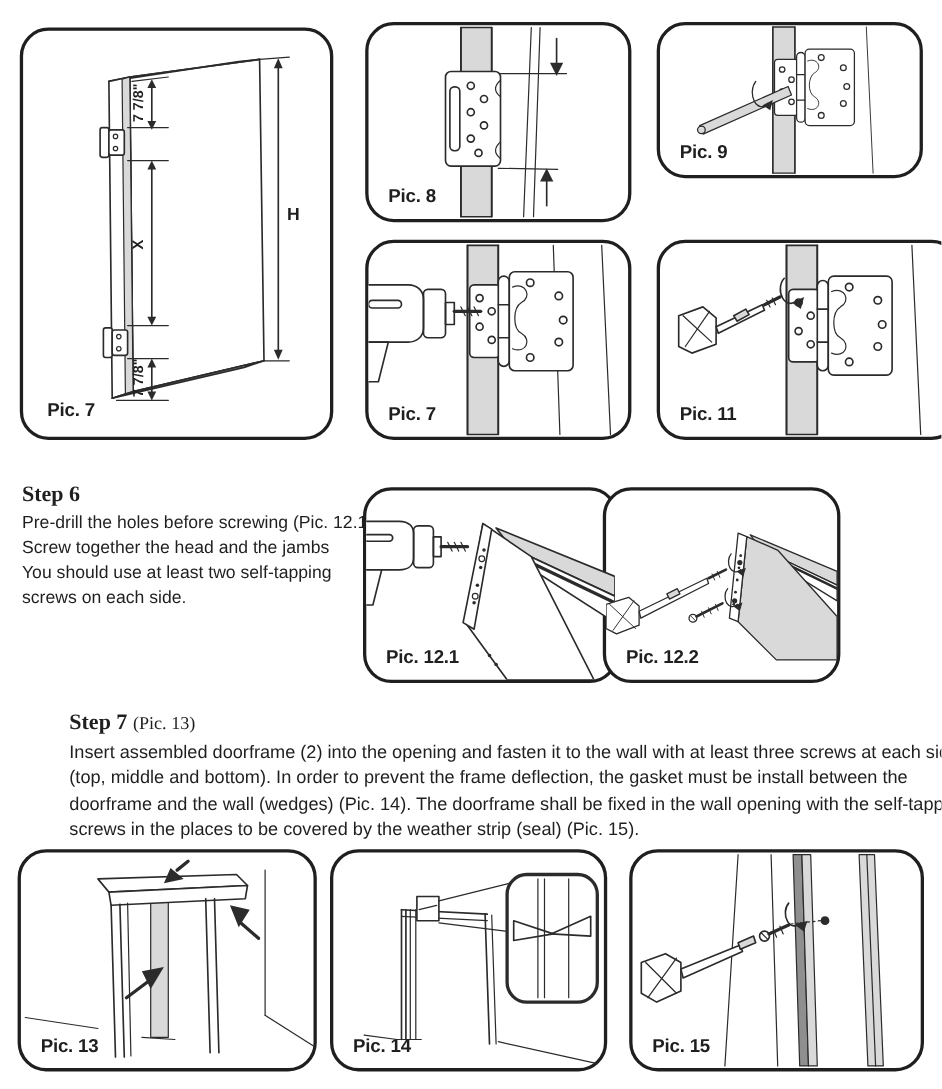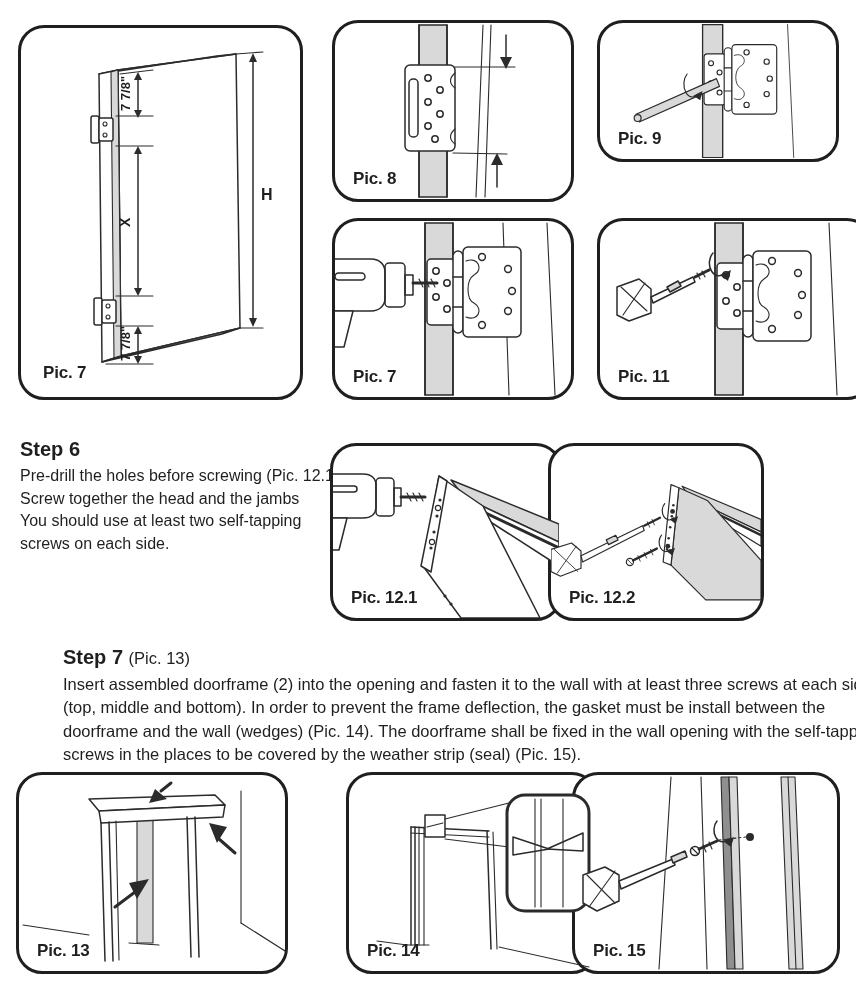--- a/index.html
+++ b/index.html
@@ -20,21 +20,21 @@
     stroke:#2b2b2b; stroke-width:1.5; fill:none; stroke-linecap:round; stroke-linejoin:round;
   }
   .art .f-w { fill:#fff; }
   .art .f-g { fill:#d9d9d9; }
   .art .f-dg { fill:#8f8f8f; }
   .art .f-k { fill:#2b2b2b; stroke:none; }
   .art .thin { stroke-width:1.1; }
   .art .thick { stroke-width:3; }
   .art text { stroke:none; fill:#1f1f1f; font-family:"Liberation Sans",sans-serif; font-weight:bold; }
   .step-block { position:absolute; }
-  .step-heading { font-size:20px; font-weight:bold; margin:0 0 4px 0; }
+  .step-heading { font-size:20px; font-weight:bold; margin:0 0 4px 0;font-family:Liberation Serif, serif; }
   .step-heading .note { font-weight:normal; font-size:16.5px; }
   .step-line { font-size:16px; line-height:1.42; white-space:nowrap; }
   .step-body { font-size:16.5px; line-height:1.42; margin:0; }
 </style>
 </head>
 <body>
 
 <div class="page">
 
   <div class="panel" style="left:18px;top:25px;width:285px;height:375px;">
@@ -351,21 +351,21 @@
         <polygon class="f-k" points="136,14 148,24 130,28"></polygon>
       </g>
       <g>
         <line class="thick" x1="216" y1="78" x2="200" y2="64"></line>
         <polygon class="f-k" points="190,48 208,52 198,68"></polygon>
       </g>
     </svg>
     <div class="pic-label">Pic. 13</div>
   </div>
 
-  <div class="panel" style="left:300px;top:772px;width:252px;height:202px;margin-left:46px;">
+  <div class="panel" style="left:300px;top:772px;width:252px;height:202px;">
     <svg class="art" viewBox="0 0 246 196">
       <line class="thin" x1="28" y1="166" x2="58" y2="170"></line>
       <line class="thin" x1="150" y1="172" x2="240" y2="192"></line>
       <g>
         <line x1="62" y1="52" x2="62" y2="170"></line>
         <line x1="66" y1="52" x2="66" y2="170"></line>
         <line class="thin" x1="70" y1="52" x2="70" y2="170"></line>
         <line class="thin" x1="75" y1="52" x2="75" y2="170"></line>
         <line class="thin" x1="58" y1="170" x2="80" y2="170"></line>
       </g>

